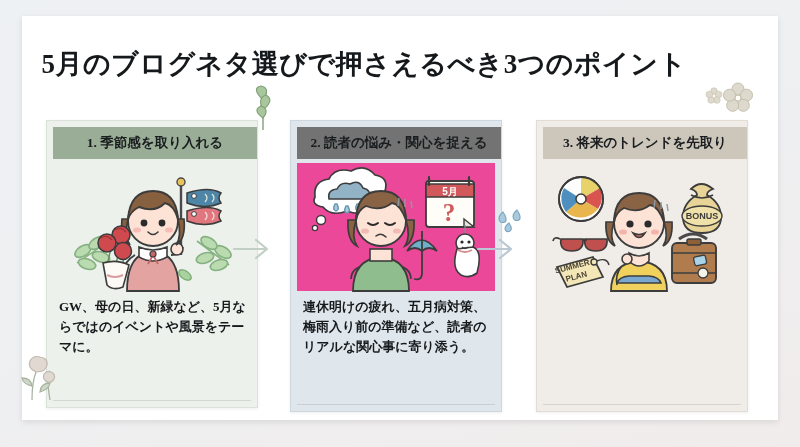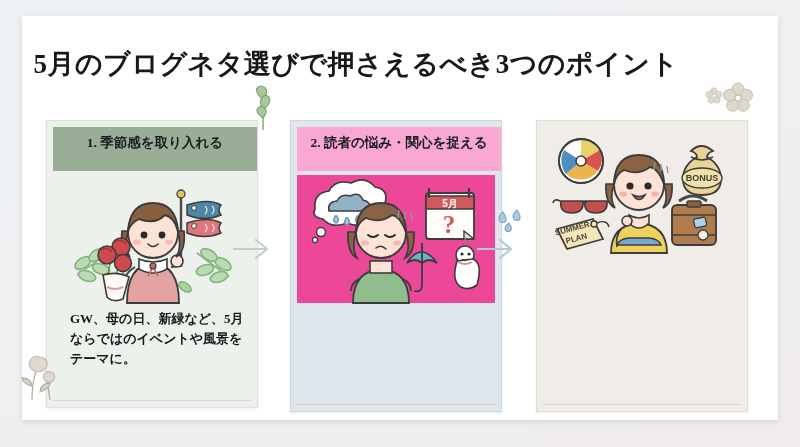--- a/index.html
+++ b/index.html
@@ -9,58 +9,58 @@
     font-family:"Liberation Serif","DejaVu Serif",serif;
     overflow:hidden;
   }
   .slide{
     position:absolute;left:22px;top:16px;
     width:756px;height:404px;
     background:#ffffff;
     box-shadow:0 2px 6px rgba(0,0,0,.10);
   }
   .title{
-    position:absolute;left:8px;top:30px;width:652px;
+    position:absolute;left:16px;top:30px;width:652px;
     text-align:center;
     font-size:27px;font-weight:bold;color:#15191c;
     letter-spacing:.5px;
     white-space:nowrap;
   }
   
   .card{
     position:absolute;top:104px;width:212px;
     border:1px solid #dcdcdc;
     box-shadow:0 1px 3px rgba(0,0,0,.07);
     box-sizing:border-box;
   }
   #card1{left:24px;height:288px;background:#edf1ec;border-color:#dbe2da;}
   #card2{left:268px;height:292px;background:#dfe6ec;border-color:#ccd7e0;}
   #card3{left:514px;height:292px;background:#f0ece7;border-color:#e2dcd4;}
 
   .card-head{
     margin:6px 0 0 6px;
-    height:44px;line-height:32px;
+    height:32px;line-height:32px;
     text-align:center;
     font-size:13.5px;font-weight:bold;color:#1a1d1f;
     white-space:nowrap;
   }
   #card1 .card-head{background:#9aae97;}
-  #card2 .card-head{background:#f9a8d4;}
+  #card2 .card-head{background:#737373;}
   #card3 .card-head{background:#cdc6ba;}
 
   .illus{
     margin:4px 6px 0 6px;
     height:128px;position:relative;
   }
   #card1 .illus{background:#edf1ec;}
   #card2 .illus{background:#ec4899;}
   #card3 .illus{background:#f0ece7;}
 
   .body-text{
-    margin:6px 10px 0 23px;
+    margin:6px 10px 0 12px;
     font-size:13px;line-height:1.55;color:#16191b;
     font-weight:bold;
     text-align:left;
   }
   .inner-rule{
     position:absolute;left:6px;right:6px;bottom:6px;
     height:1px;background:rgba(0,0,0,.10);
   }
   
   .arrow{position:absolute;top:238px;width:44px;height:22px;}
@@ -204,24 +204,26 @@
         <ellipse cx="100" cy="68" rx="4" ry="2.6" fill="#f0aeab" opacity=".8"></ellipse>
         <path d="M79 73 q5 -4 10 1" stroke="#3c3c3c" stroke-width="1.6" fill="none" stroke-linecap="round"></path>
         <g stroke="#8f9aa2" stroke-width="1.4">
           <line x1="102" y1="35" x2="101" y2="43"></line>
           <line x1="108" y1="36" x2="108" y2="44"></line>
           <line x1="114" y1="38" x2="115" y2="45"></line>
         </g>
       </svg>
     </div>
 
+    <div class="body-text">連休明けの疲れ、五月病対策、梅雨入り前の準備など、読者のリアルな関心事に寄り添う。</div>
     <div class="inner-rule"></div>
   </div>
 
   <div class="card" id="card3">
+    <div class="card-head">3. 将来のトレンドを先取り</div>
 
     <div class="illus">
       <svg width="200" height="128" viewBox="0 0 200 128">
 
         <circle cx="38" cy="36" r="22" fill="#fdfdfd" stroke="#3c3c3c" stroke-width="1.8"></circle>
         <path d="M38 14 a22 22 0 0 1 19 11 l-19 11 z" fill="#e8d36a"></path>
         <path d="M57 25 a22 22 0 0 1 -2 21 l-17 -10 z" fill="#d9534f"></path>
         <path d="M55 46 a22 22 0 0 1 -32 3 l15 -13 z" fill="#e8b64c"></path>
         <path d="M23 49 a22 22 0 0 1 -2 -24 l17 11 z" fill="#4e8fc0"></path>
         <circle cx="38" cy="36" r="22" fill="none" stroke="#3c3c3c" stroke-width="1.8"></circle>

